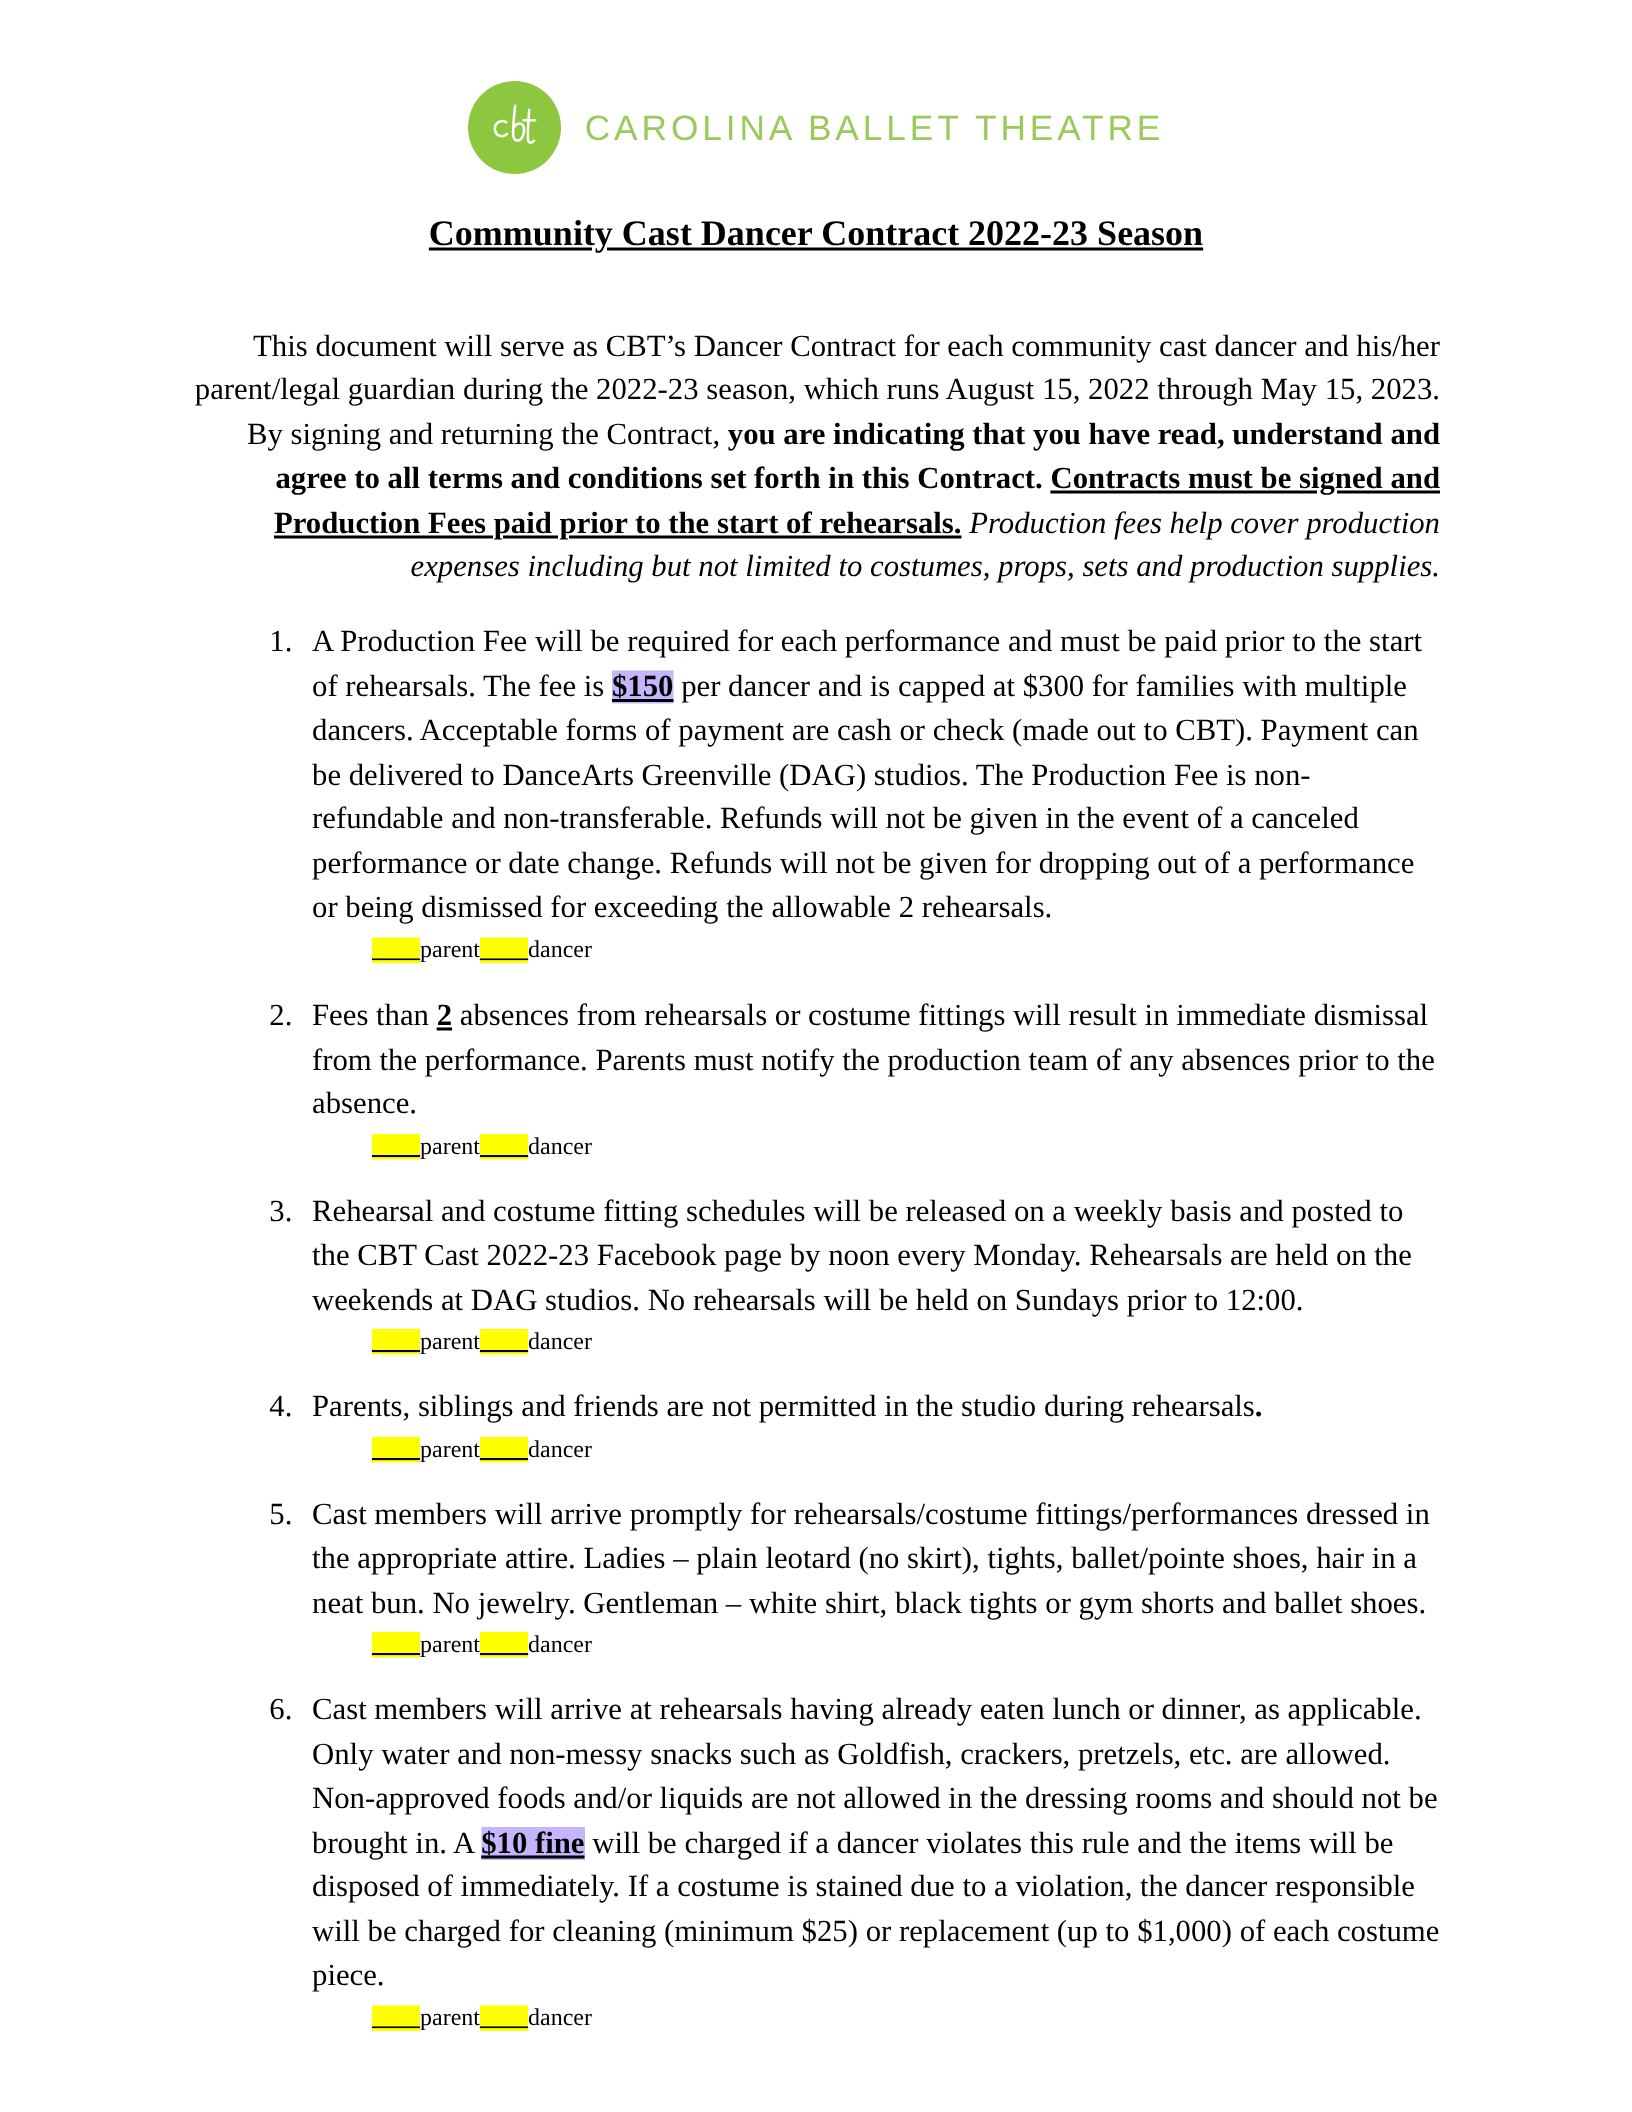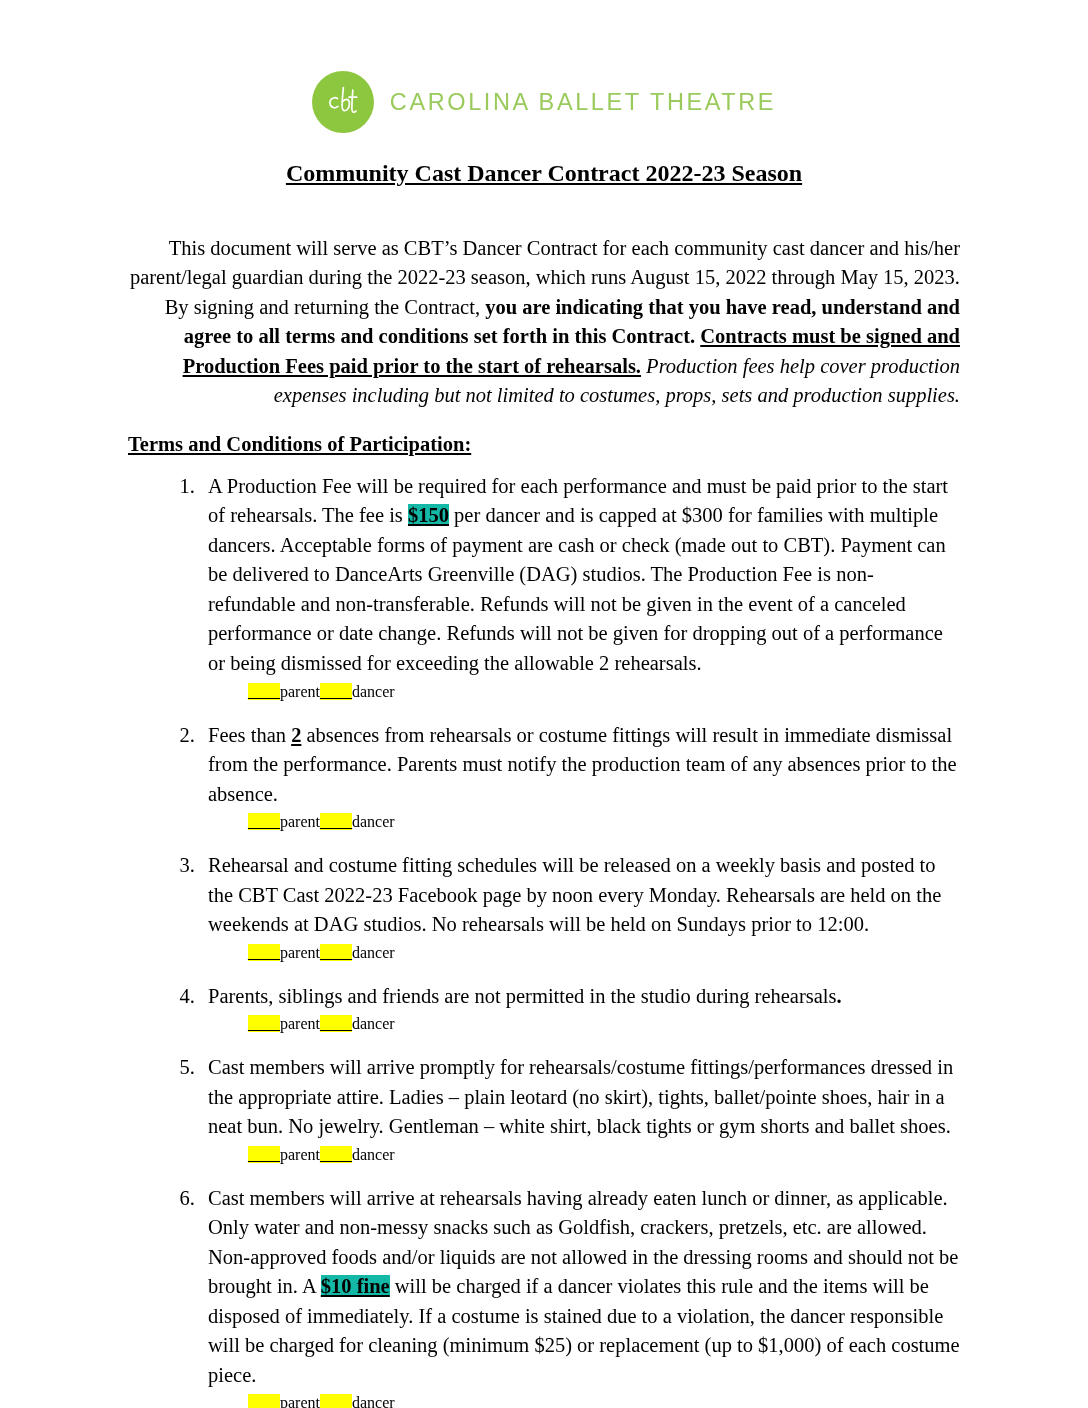--- a/index.html
+++ b/index.html
@@ -13,21 +13,21 @@
     font-family: "Liberation Serif", "DejaVu Serif", serif;
     color: #000000;
     -webkit-font-smoothing: antialiased;
   }
 
   .page {
     position: relative;
     width: 1088px;
     height: 1322px;
     box-sizing: border-box;
-    padding: 17px 128px;
+    padding: 0 128px;
   }
 
   
   .logo-block {
     display: flex;
     align-items: center;
     justify-content: center;
     padding-top: 54px;
     padding-bottom: 4px;
   }
@@ -104,21 +104,21 @@
   }
   .blank {
     background: #FFFF00;
     text-decoration: underline;
     letter-spacing: 0;
   }
   .sig-label { font-size: 16px; }
 
   b, strong { font-weight: bold; }
   .u { text-decoration: underline; text-underline-offset: 2px; }
-  .hl { background: #14b8a6; }
+  .hl { background: #c4b5fd; }
 
   
   .footer {
     position: absolute;
     left: 128px;
     right: 128px;
     bottom: 78px;
   }
   .footer-rule {
     border-top: 2px solid #D9D9D9;
@@ -153,21 +153,20 @@
         </g>
       </svg>
     </div>
     <div class="wordmark">CAROLINA BALLET THEATRE</div>
   </div>
 
   <h1 class="doc-title"><span>Community Cast Dancer Contract 2022-23 Season</span></h1>
 
   <p class="intro"><span>This document will serve as CBT’s Dancer Contract for each community cast dancer and his/her parent/legal guardian during the 2022-23 season, which runs August 15, 2022 through May 15, 2023.  By signing and returning the Contract, </span><b>you are indicating that you have read, understand and agree to all terms and conditions set forth in this Contract.</b><span>  </span><b class="u">Contracts must be signed and Production Fees paid prior to the start of  rehearsals.</b><i> Production fees help cover production expenses including but not limited to costumes, props, sets and production supplies.</i></p>
 
-  <div class="terms-heading">Terms and Conditions of Participation:</div>
 
   <ol class="terms">
 
     <li>
       <span>A Production Fee will be required for each performance and must be paid prior to the start of rehearsals.  The fee is </span><b class="u hl">$150</b><span> per dancer and is capped at $300 for families with multiple dancers.  Acceptable forms of payment are cash or check (made out to CBT).  Payment can be delivered to DanceArts Greenville (DAG) studios.  The Production Fee is non-refundable and non-transferable.  Refunds will not be given in the event of a canceled performance or date change.  Refunds will not be given for dropping out of a performance or being dismissed for exceeding the allowable 2 rehearsals.</span>
       <span class="sig-line"><span class="blank">____</span><span class="sig-label">parent</span><span class="blank">____</span><span class="sig-label">dancer</span></span>
     </li>
 
     <li>
       <span>Fees than </span><b class="u">2</b><span> absences from rehearsals or costume fittings will result in immediate dismissal from the performance.  Parents must notify the production team of any absences prior to the absence.</span>

